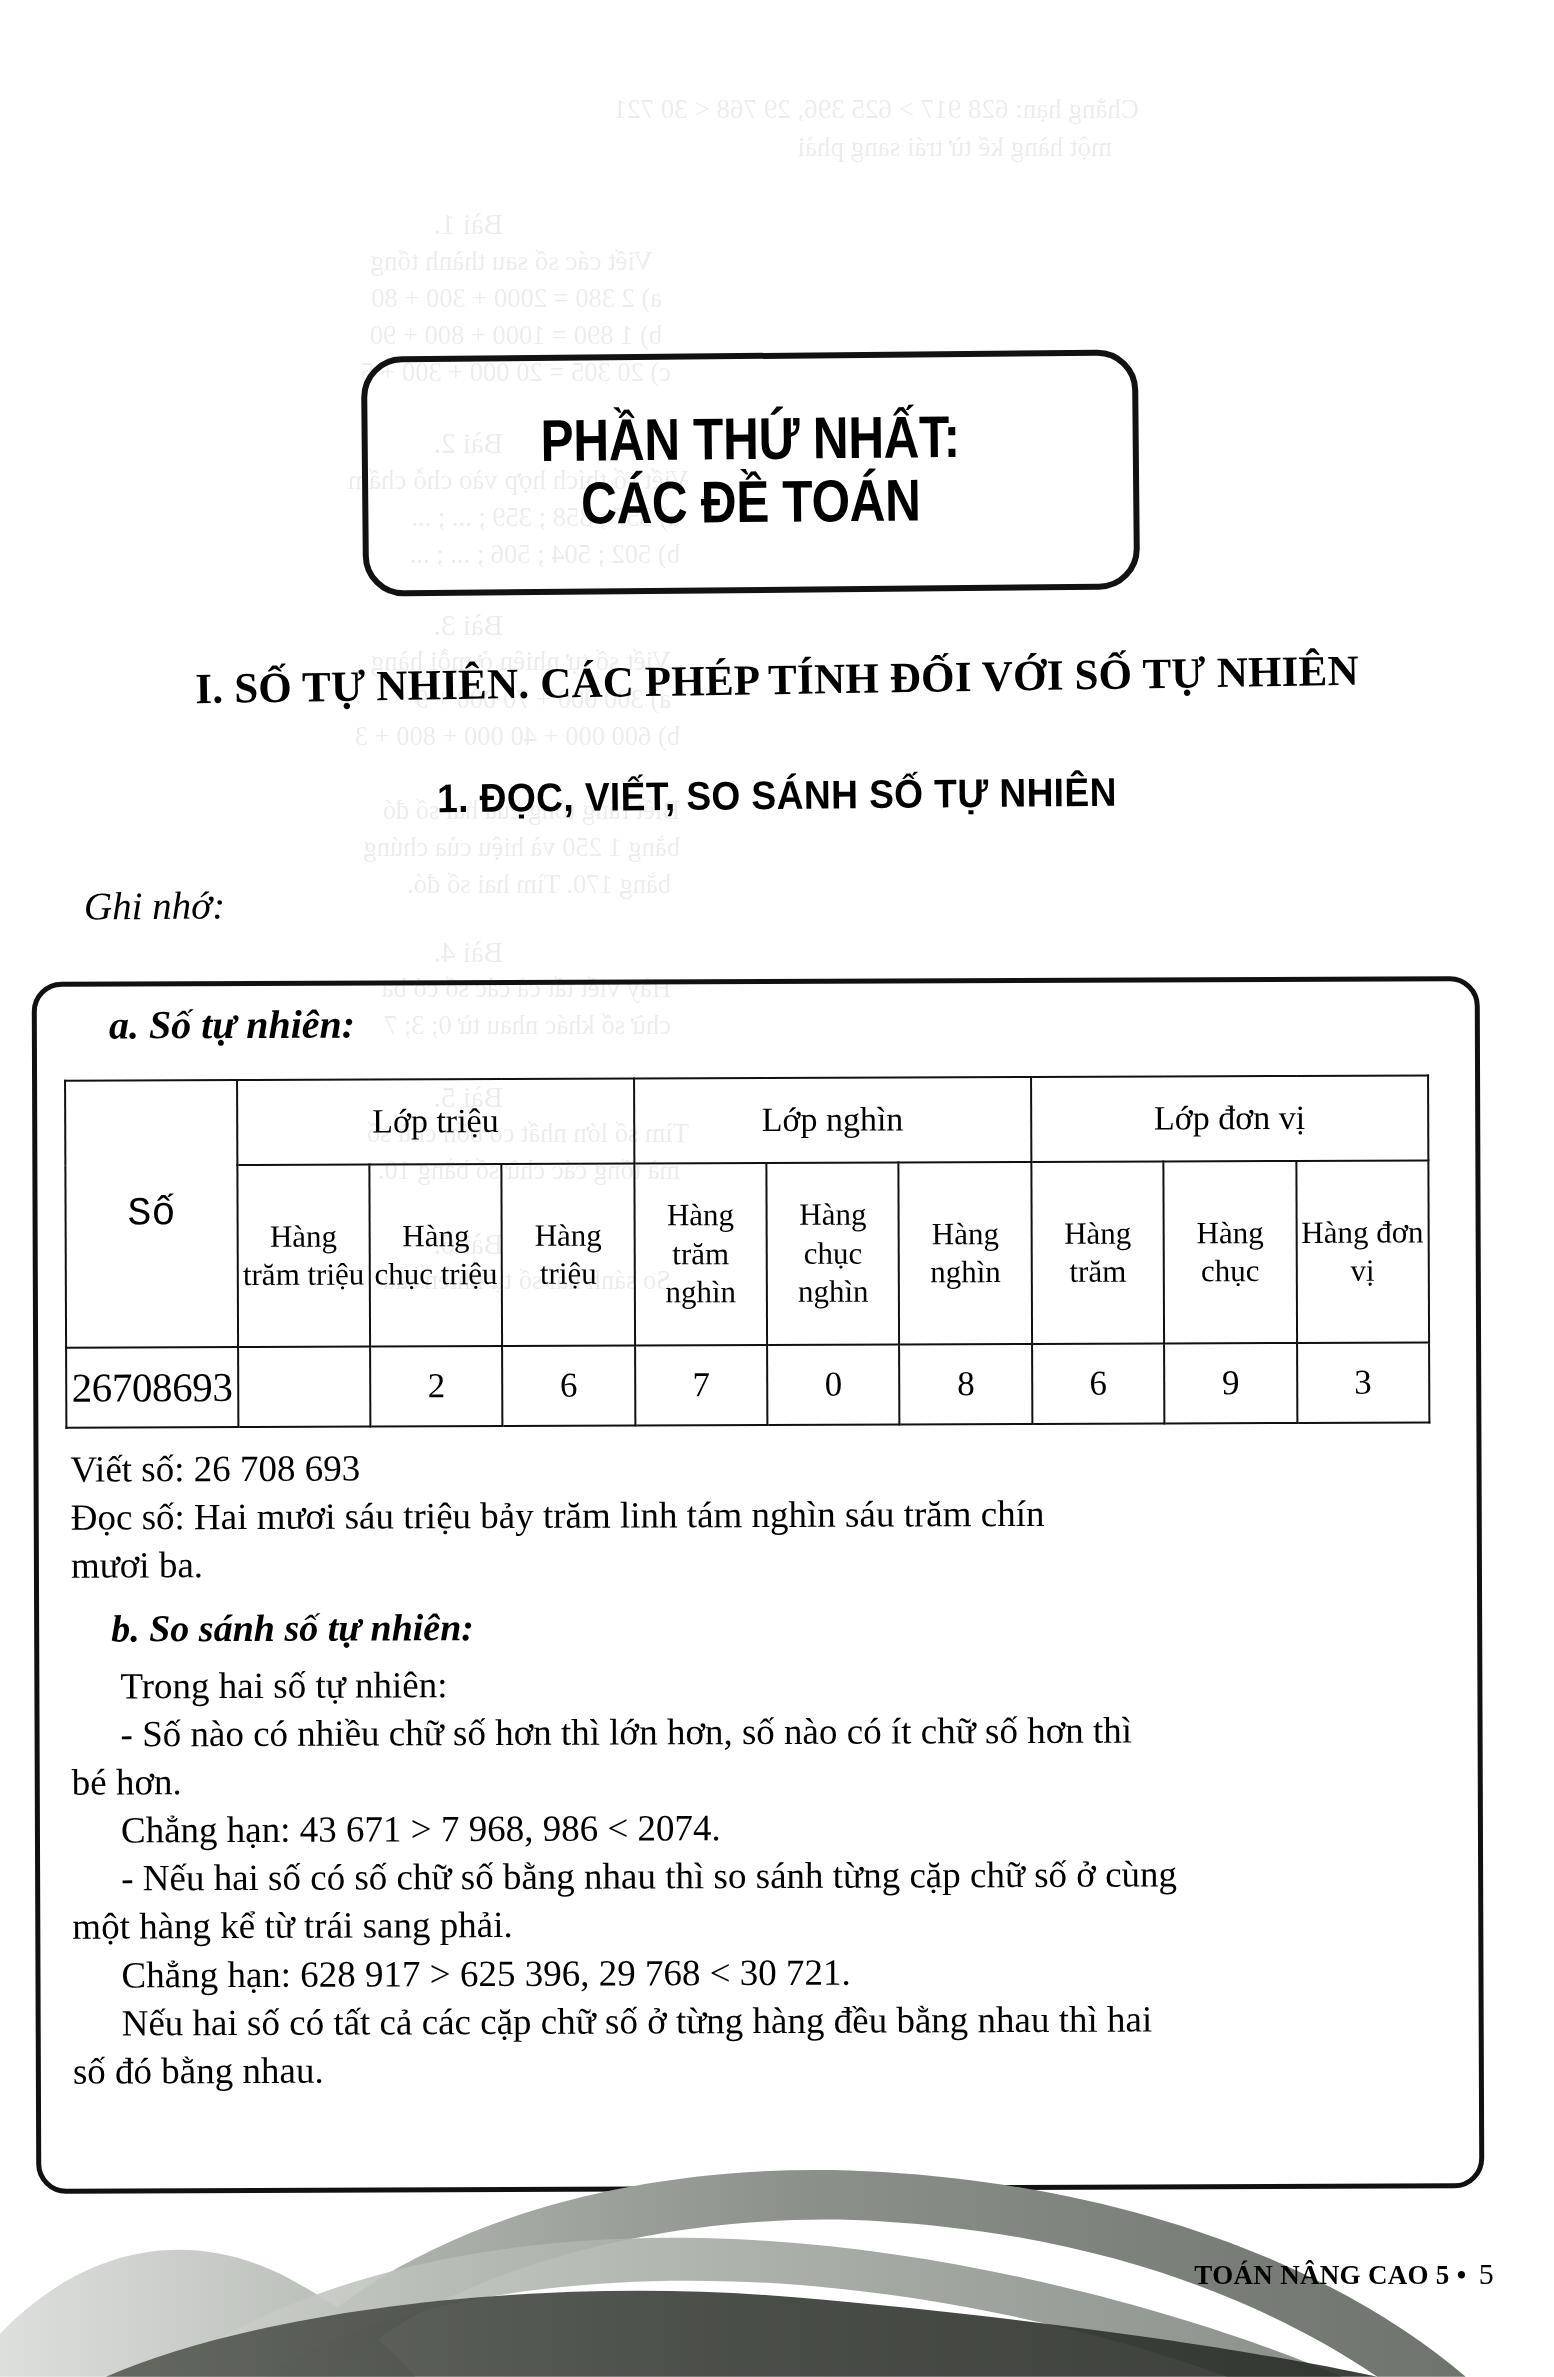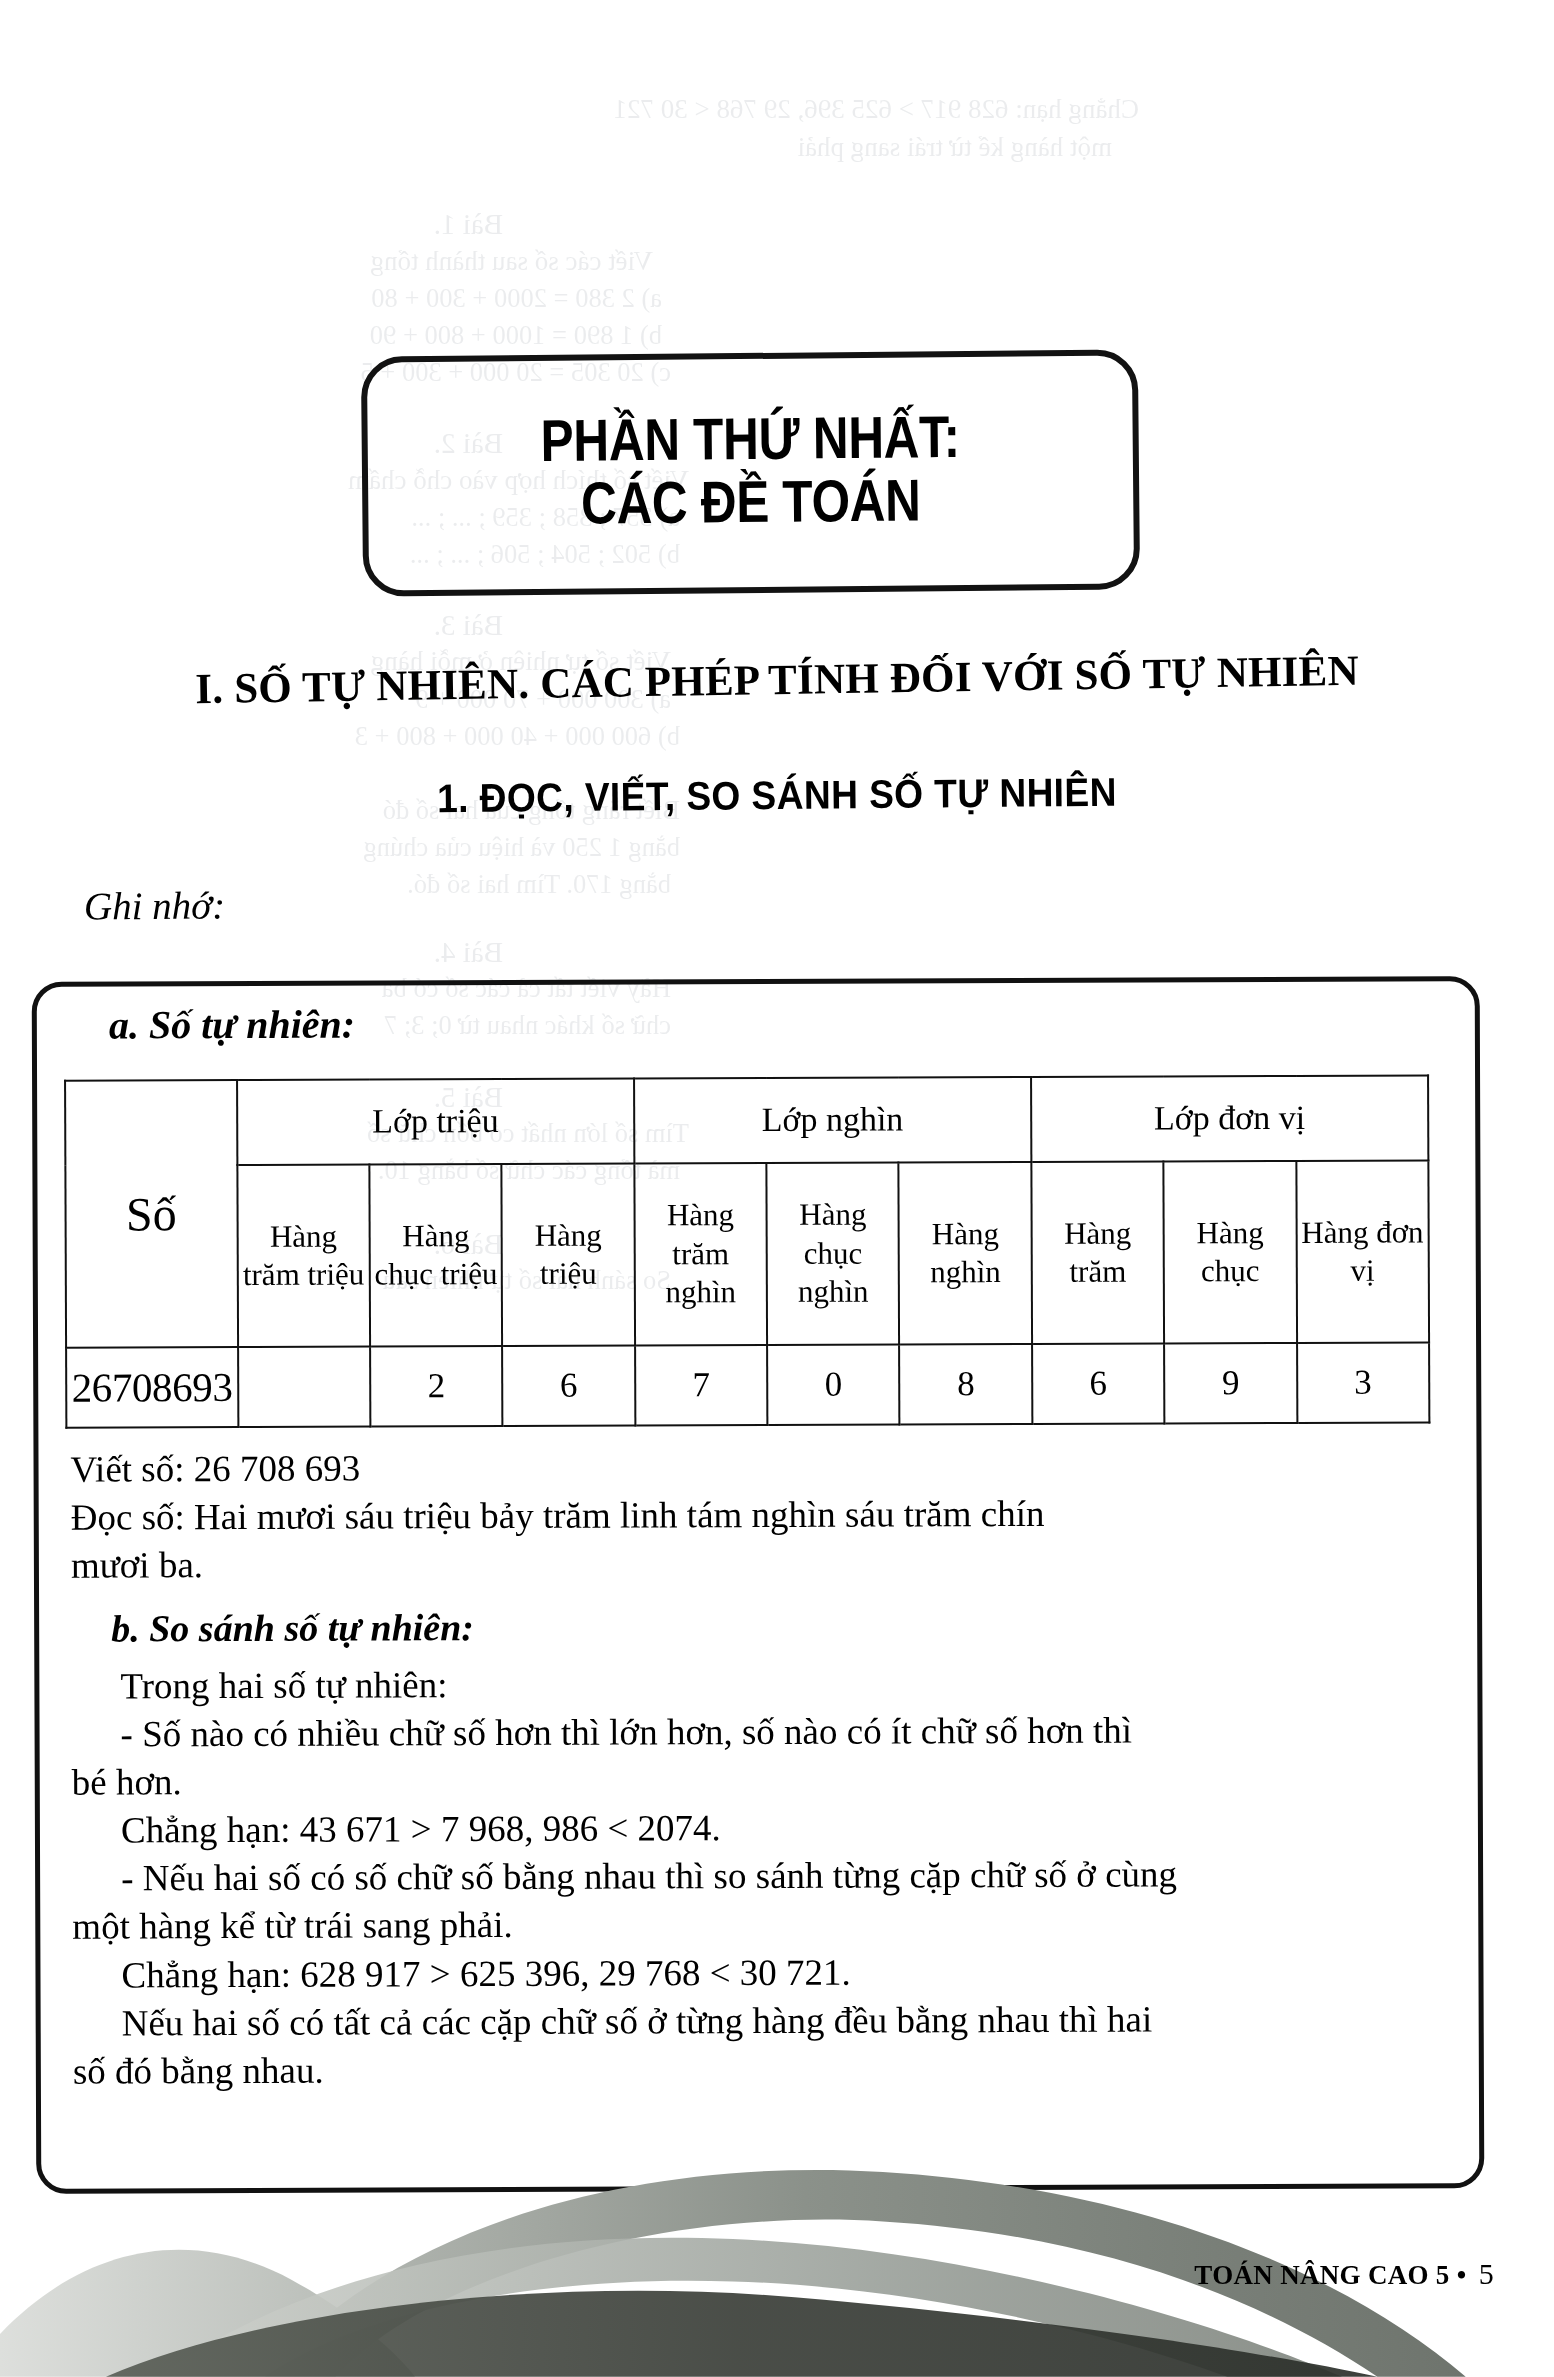--- a/index.html
+++ b/index.html
@@ -166,22 +166,23 @@
   }
   table.pv th.group {
     font-size: 34px;
     height: 76px;
   }
   table.pv th.colhead {
     height: 173px;
     font-size: 31px;
   }
   table.pv th.so-cell {
-    font-size: 48px;
+    font-size: 40px;
     width: 166px;
+    font-family: Liberation Mono, monospace;
   }
   table.pv td.num-cell {
     font-size: 41px;
     height: 71px;
     letter-spacing: -0.4px;
   }
   table.pv td.digit {
     font-size: 35px;
     height: 71px;
   }

